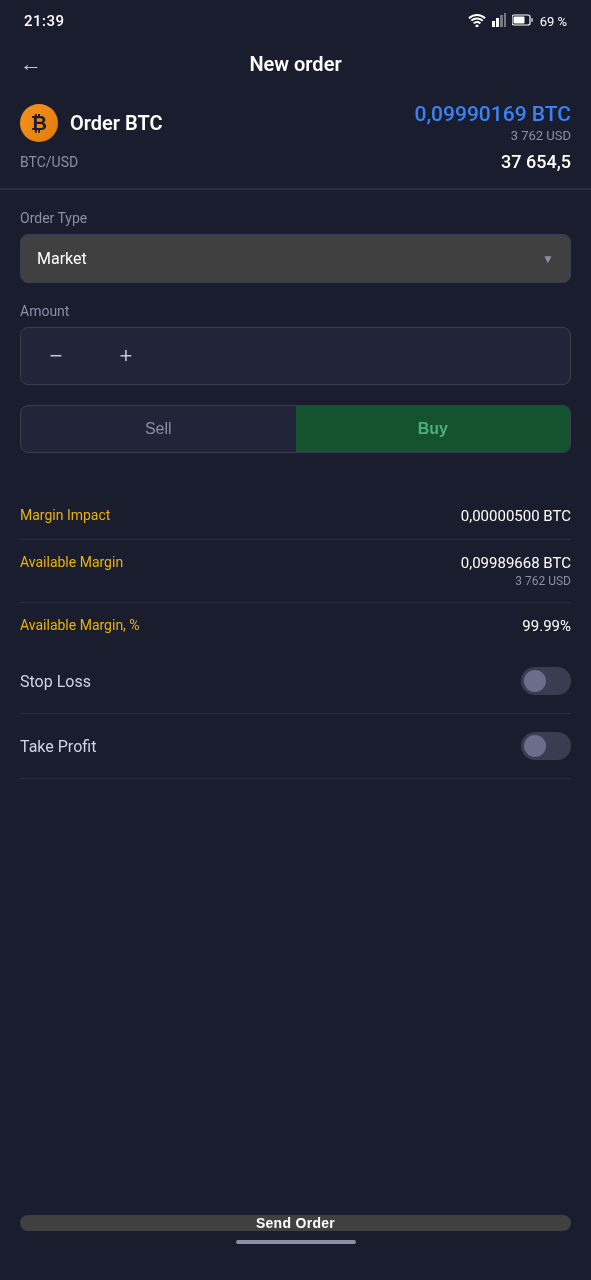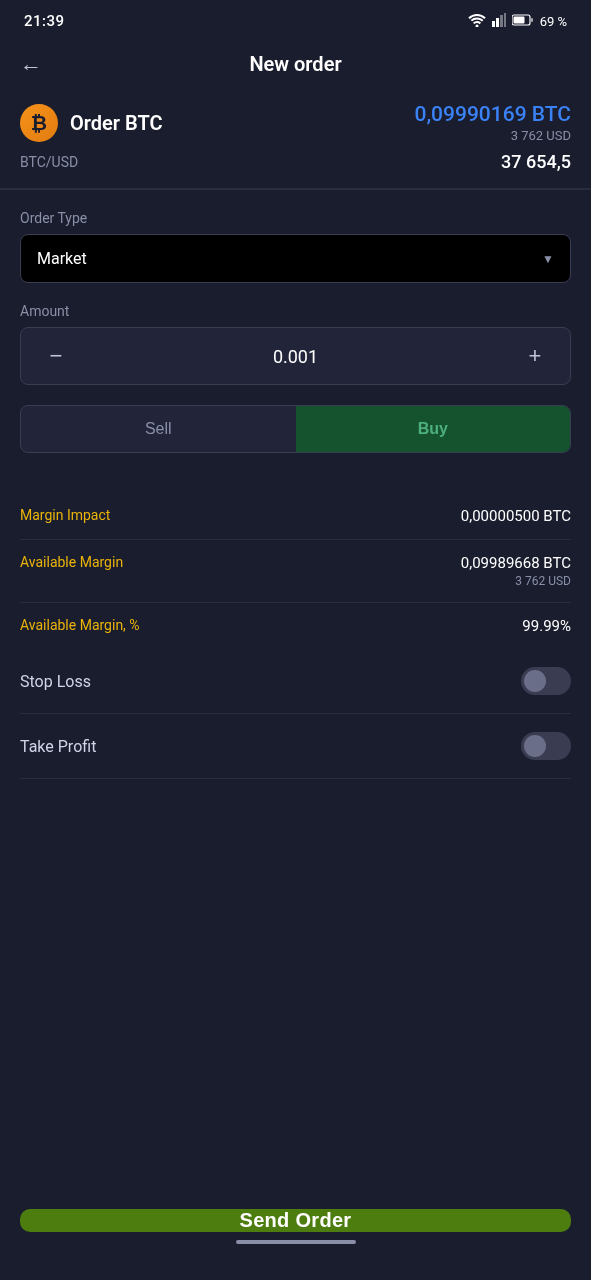--- a/index.html
+++ b/index.html
@@ -131,21 +131,21 @@
 
     .field-label {
       font-size: 14px;
       color: #8a8fa8;
       margin-bottom: 8px;
     }
 
     
     .select-wrapper {
       position: relative;
-      background: #000000;
+      background: #404040;
       border: 1px solid #3a3d52;
       border-radius: 8px;
       padding: 14px 16px;
       display: flex;
       justify-content: space-between;
       align-items: center;
       cursor: pointer;
       margin-bottom: 20px;
     }
     .select-value {
@@ -291,24 +291,24 @@
       position: fixed;
       bottom: 0;
       left: 0;
       width: 591px;
       background: #1a1d2e;
       padding: 16px 20px 36px;
     }
     .send-order-btn {
       width: 100%;
       padding: 0;
-      background: #4d7c0f;
+      background: #404040;
       border: none;
       border-radius: 10px;
-      font-size: 20px;
+      font-size: 14px;
       font-weight: 600;
       color: #ffffff;
       cursor: pointer;
       letter-spacing: 0.3px;
     }
 
     
     .home-indicator {
       display: flex;
       justify-content: center;
@@ -389,21 +389,20 @@
 
   <div class="field-label">Order Type</div>
   <div class="select-wrapper">
     <span class="select-value">Market</span>
     <span class="chevron-icon">▼</span>
   </div>
 
   <div class="field-label">Amount</div>
   <div class="amount-stepper">
     <button class="stepper-btn">−</button>
-    <span class="stepper-value">0.001</span>
     <button class="stepper-btn">+</button>
   </div>
 
 </div>
 
 <div style="padding: 0 20px 20px;">
   <div class="buy-sell-toggle">
     <button class="toggle-btn">Sell</button>
     <button class="toggle-btn active-buy">Buy</button>
   </div>

